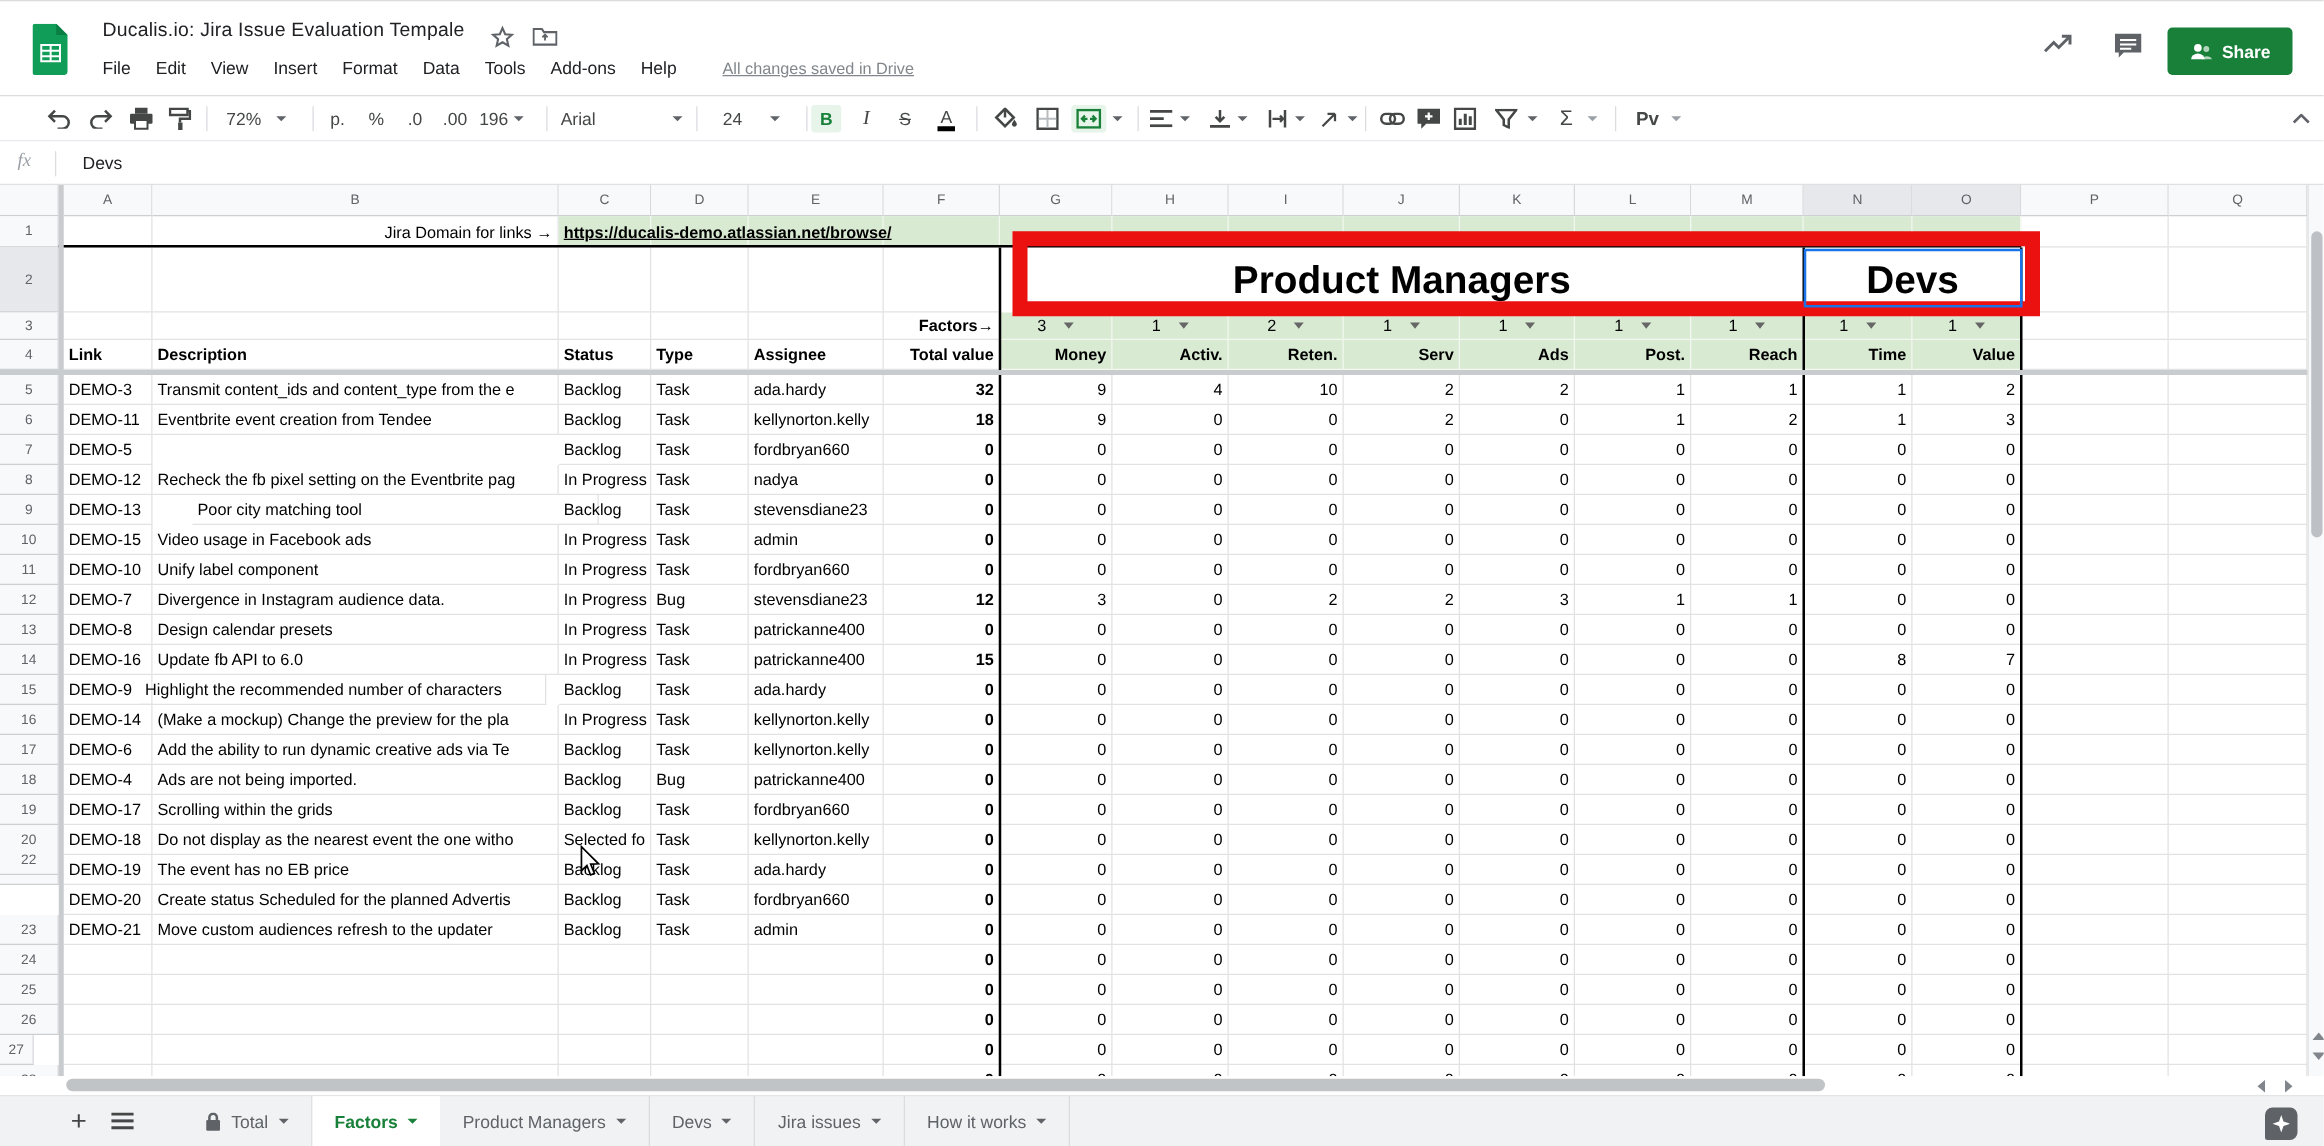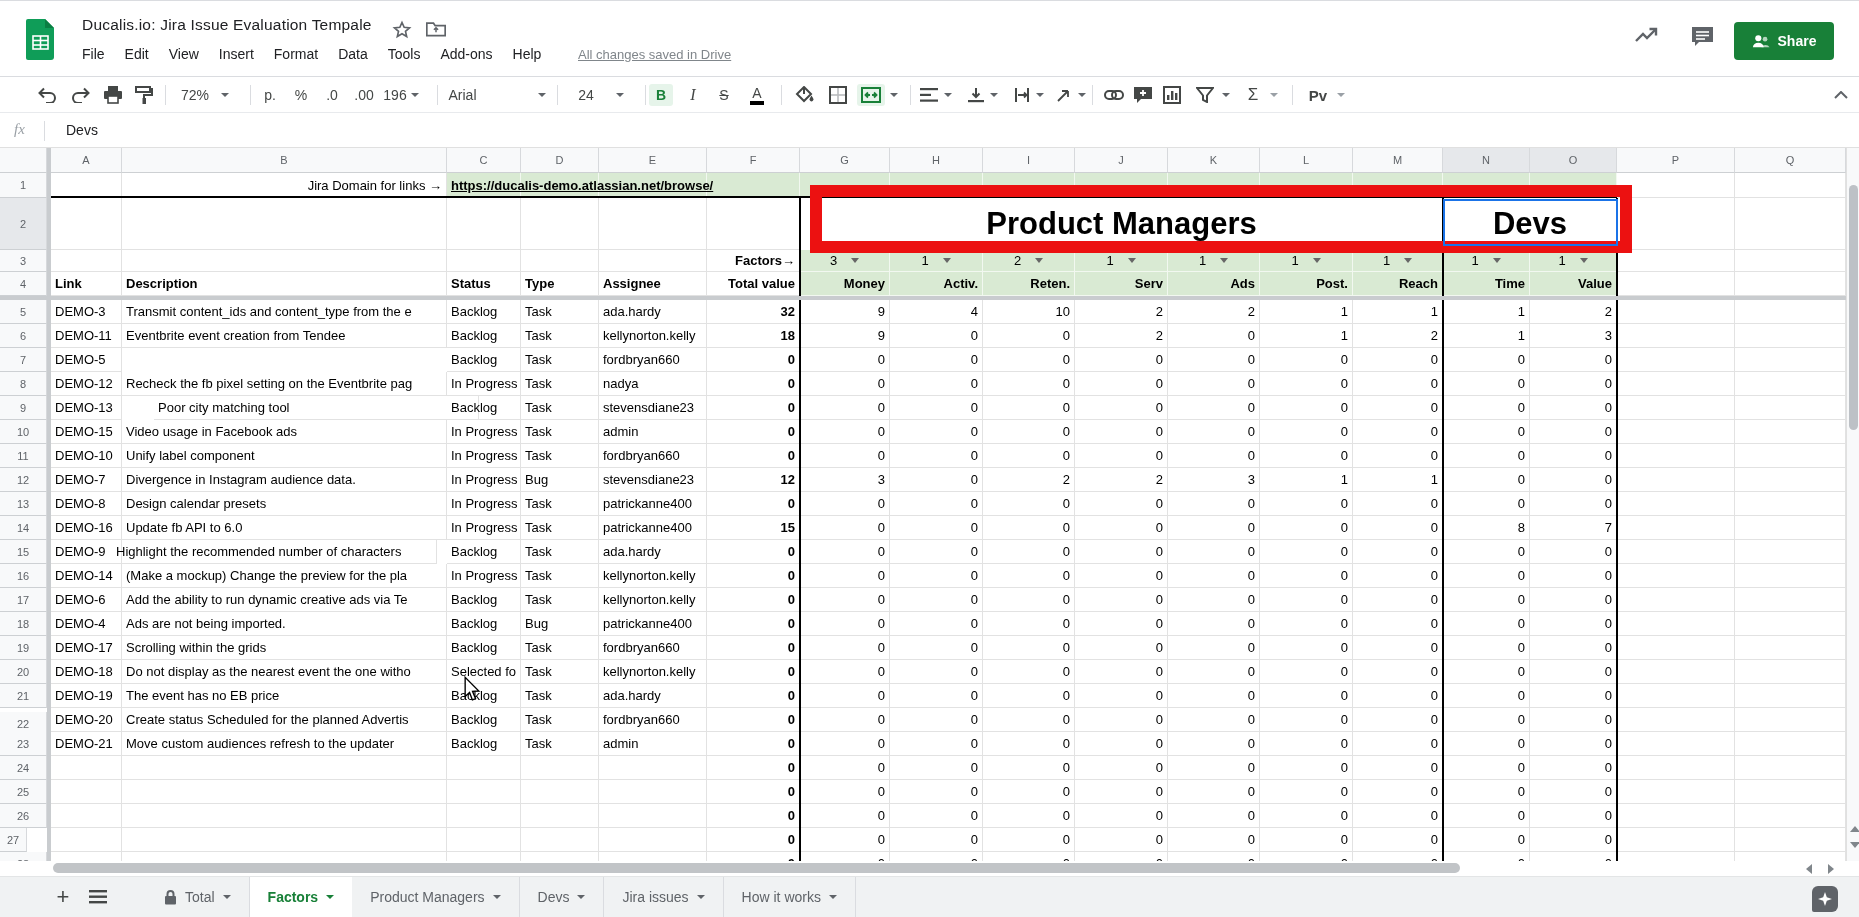--- a/index.html
+++ b/index.html
@@ -346,21 +346,21 @@
       <div class="hdrcell" style="left: 0px; top: 320px; width: 47px; height: 24px;">12</div>
       <div class="hdrcell" style="left: 0px; top: 344px; width: 47px; height: 24px;">13</div>
       <div class="hdrcell" style="left: 0px; top: 368px; width: 47px; height: 24px;">14</div>
       <div class="hdrcell" style="left: 0px; top: 392px; width: 47px; height: 24px;">15</div>
       <div class="hdrcell" style="left: 0px; top: 416px; width: 47px; height: 24px;">16</div>
       <div class="hdrcell" style="left: 0px; top: 440px; width: 47px; height: 24px;">17</div>
       <div class="hdrcell" style="left: 0px; top: 464px; width: 47px; height: 24px;">18</div>
       <div class="hdrcell" style="left: 0px; top: 488px; width: 47px; height: 24px;">19</div>
       <div class="hdrcell" style="left: 0px; top: 512px; width: 47px; height: 24px;">20</div>
       <div class="hdrcell" style="left: 0px; top: 536px; width: 47px; height: 24px;">21</div>
-      <div class="hdrcell" style="left: 0px; top: 564px; width: 47px; height: 24px;">22</div>
+      <div class="hdrcell" style="left: 0px; top: 528px; width: 47px; height: 24px;">22</div>
       <div class="hdrcell" style="left: 0px; top: 584px; width: 47px; height: 24px;">23</div>
       <div class="hdrcell" style="left: 0px; top: 608px; width: 47px; height: 24px;">24</div>
       <div class="hdrcell" style="left: 0px; top: 632px; width: 47px; height: 24px;">25</div>
       <div class="hdrcell" style="left: 0px; top: 656px; width: 47px; height: 24px;">26</div>
       <div class="hdrcell" style="left: 0px; top: 680px; width: 27px; height: 24px;">27</div>
       <div class="hdrcell" style="left: 0px; top: 704px; width: 47px; height: 24px;">28</div>
       <div class="cell " style="left: 51px; top: 25px; width: 71px; height: 25px;"></div>
       <div class="cell r" style="left: 122px; top: 25px; width: 325px; height: 25px;">Jira Domain for links →</div>
       <div class="cell green" style="left: 447px; top: 25px; width: 74px; height: 25px;"></div>
       <div class="cell green" style="left: 521px; top: 25px; width: 78px; height: 25px;"></div>

